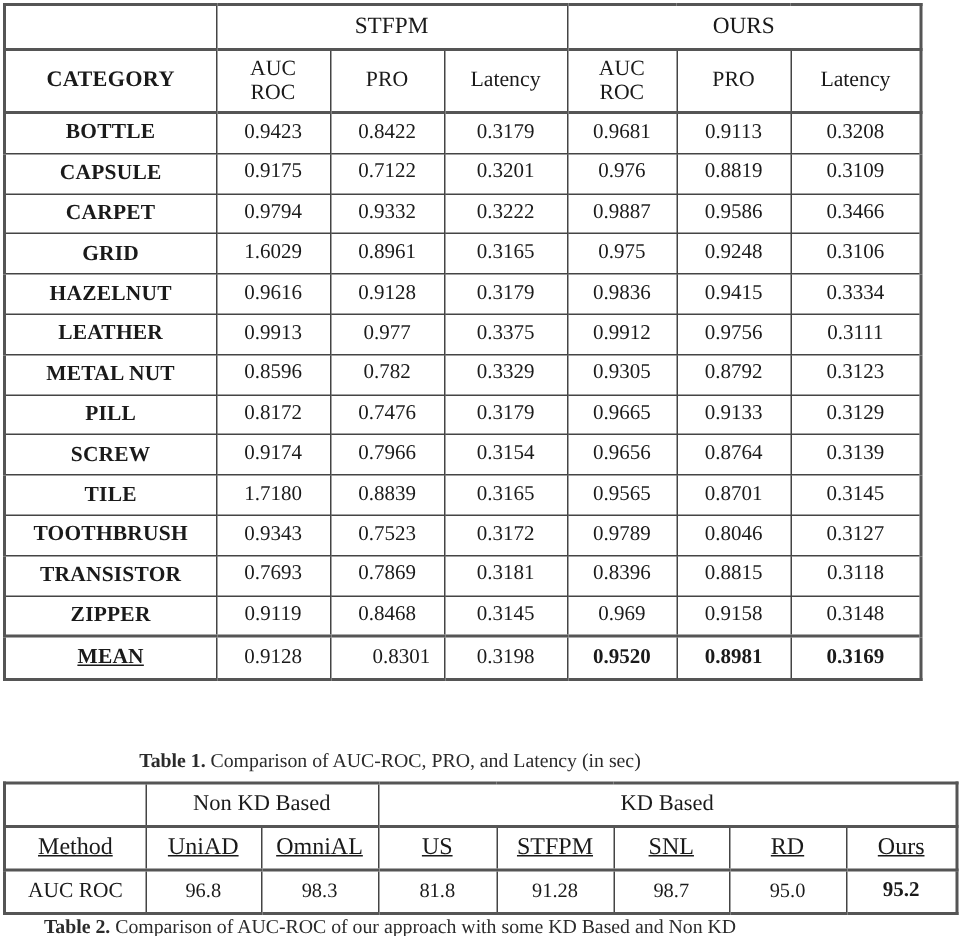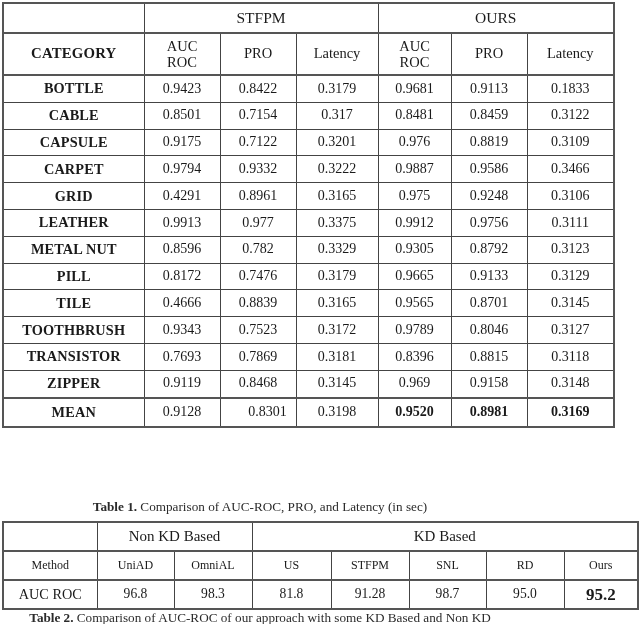--- a/index.html
+++ b/index.html
@@ -91,24 +91,24 @@
   .t2-c0 { width: 94px; }
   .t2-c1 { width: 77px; }
   .t2-c2 { width: 78px; }
   .t2-c3 { width: 79px; }
   .t2-c4 { width: 78px; }
   .t2-c5 { width: 77px; }
   .t2-c6 { width: 78px; }
   .t2-c7 { width: 74px; }
 
   .t2-grp td  { height: 27px; font-size: 15px; font-weight: bold; }
-  .t2-hdr td  { height: 27px; font-size: 12px; font-weight: bold; }
+  .t2-hdr td  { height: 27px; font-size: 16px; font-weight: bold; text-decoration: underline; }
   .t2-val td  { height: 27px; font-size: 13.6px; }
   .t2-val td.rowhdr { font-weight: normal; font-size: 14.3px; }
-  .t2-val td.bold { font-weight: bold; font-size: 17px; margin-top: 17px; }
+  .t2-val td.bold { font-weight: bold; font-size: 14px; margin-top: 17px; }
 </style>
 </head>
 <body>
 
 <div id="table1-wrap">
   <table class="doc-table">
     <colgroup>
       <col class="t1-c0">
         <col class="t1-c1">
         <col class="t1-c2">
@@ -139,30 +139,21 @@
         <td class="rule-below outer-right">Latency</td>
       </tr>
 
     <tr class="data-row">
           <td class="cat outer-left">BOTTLE</td>
           <td>0.9423</td>
           <td>0.8422</td>
           <td>0.3179</td>
           <td>0.9681</td>
           <td>0.9113</td>
-          <td class="outer-right">0.1833</td>
-        </tr>
-        <tr class="data-row">
-          <td class="cat outer-left">CABLE</td>
-          <td>0.8501</td>
-          <td>0.7154</td>
-          <td>0.317</td>
-          <td>0.8481</td>
-          <td>0.8459</td>
-          <td class="outer-right">0.3122</td>
+          <td class="outer-right">0.3208</td>
         </tr>
         <tr class="data-row">
           <td class="cat outer-left">CAPSULE</td>
           <td>0.9175</td>
           <td>0.7122</td>
           <td>0.3201</td>
           <td>0.976</td>
           <td>0.8819</td>
           <td class="outer-right">0.3109</td>
         </tr>
@@ -170,26 +161,35 @@
           <td class="cat outer-left">CARPET</td>
           <td>0.9794</td>
           <td>0.9332</td>
           <td>0.3222</td>
           <td>0.9887</td>
           <td>0.9586</td>
           <td class="outer-right">0.3466</td>
         </tr>
         <tr class="data-row">
           <td class="cat outer-left">GRID</td>
-          <td>0.4291</td>
+          <td>1.6029</td>
           <td>0.8961</td>
           <td>0.3165</td>
           <td>0.975</td>
           <td>0.9248</td>
           <td class="outer-right">0.3106</td>
+        </tr>
+        <tr class="data-row">
+          <td class="cat outer-left">HAZELNUT</td>
+          <td>0.9616</td>
+          <td>0.9128</td>
+          <td>0.3179</td>
+          <td>0.9836</td>
+          <td>0.9415</td>
+          <td class="outer-right">0.3334</td>
         </tr>
         <tr class="data-row">
           <td class="cat outer-left">LEATHER</td>
           <td>0.9913</td>
           <td>0.977</td>
           <td>0.3375</td>
           <td>0.9912</td>
           <td>0.9756</td>
           <td class="outer-right">0.3111</td>
         </tr>
@@ -205,22 +205,31 @@
         <tr class="data-row">
           <td class="cat outer-left">PILL</td>
           <td>0.8172</td>
           <td>0.7476</td>
           <td>0.3179</td>
           <td>0.9665</td>
           <td>0.9133</td>
           <td class="outer-right">0.3129</td>
         </tr>
         <tr class="data-row">
+          <td class="cat outer-left">SCREW</td>
+          <td>0.9174</td>
+          <td>0.7966</td>
+          <td>0.3154</td>
+          <td>0.9656</td>
+          <td>0.8764</td>
+          <td class="outer-right">0.3139</td>
+        </tr>
+        <tr class="data-row">
           <td class="cat outer-left">TILE</td>
-          <td>0.4666</td>
+          <td>1.7180</td>
           <td>0.8839</td>
           <td>0.3165</td>
           <td>0.9565</td>
           <td>0.8701</td>
           <td class="outer-right">0.3145</td>
         </tr>
         <tr class="data-row">
           <td class="cat outer-left">TOOTHBRUSH</td>
           <td>0.9343</td>
           <td>0.7523</td>
@@ -241,21 +250,21 @@
         <tr class="data-row">
           <td class="cat outer-left">ZIPPER</td>
           <td>0.9119</td>
           <td>0.8468</td>
           <td>0.3145</td>
           <td>0.969</td>
           <td>0.9158</td>
           <td class="outer-right">0.3148</td>
         </tr>
         <tr class="mean-row">
-          <td class="cat outer-left outer-bottom" style="border-top-width: 2px; border-top-color: rgb(85, 85, 85);">MEAN</td>
+          <td class="cat outer-left outer-bottom" style="border-top-width: 2px; border-top-color: rgb(85, 85, 85); text-decoration: underline;">MEAN</td>
           <td class="outer-bottom" style="border-top-width: 2px; border-top-color: rgb(85, 85, 85);">0.9128</td>
           <td class="outer-bottom" style="border-top-width: 2px; border-top-color: rgb(85, 85, 85); padding-left: 19px;">0.8301</td>
           <td class="outer-bottom" style="border-top-width: 2px; border-top-color: rgb(85, 85, 85);">0.3198</td>
           <td class="outer-bottom bold" style="border-top-width: 2px; border-top-color: rgb(85, 85, 85);">0.9520</td>
           <td class="outer-bottom bold" style="border-top-width: 2px; border-top-color: rgb(85, 85, 85); font-family: Liberation Serif, serif;">0.8981</td>
           <td class="outer-bottom bold outer-right" style="border-top-width: 2px; border-top-color: rgb(85, 85, 85);">0.3169</td>
         </tr>
       </tbody>
   </table>
 </div>

